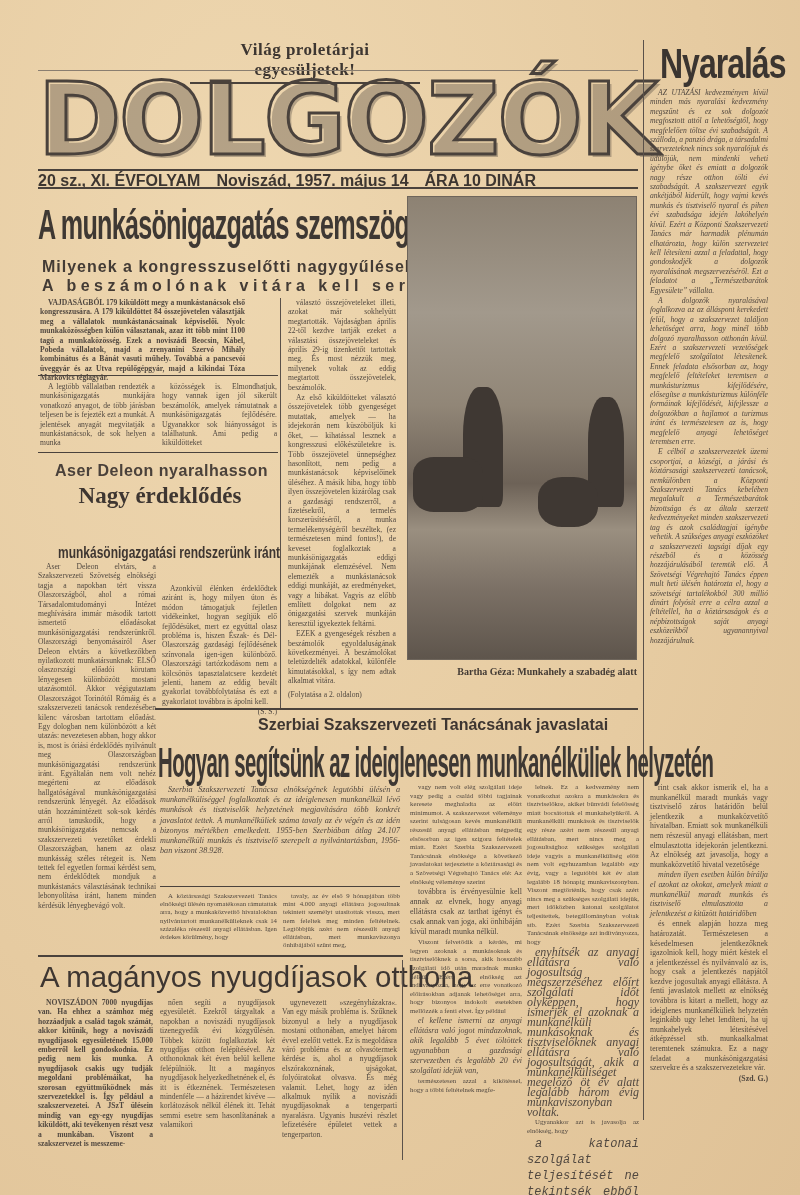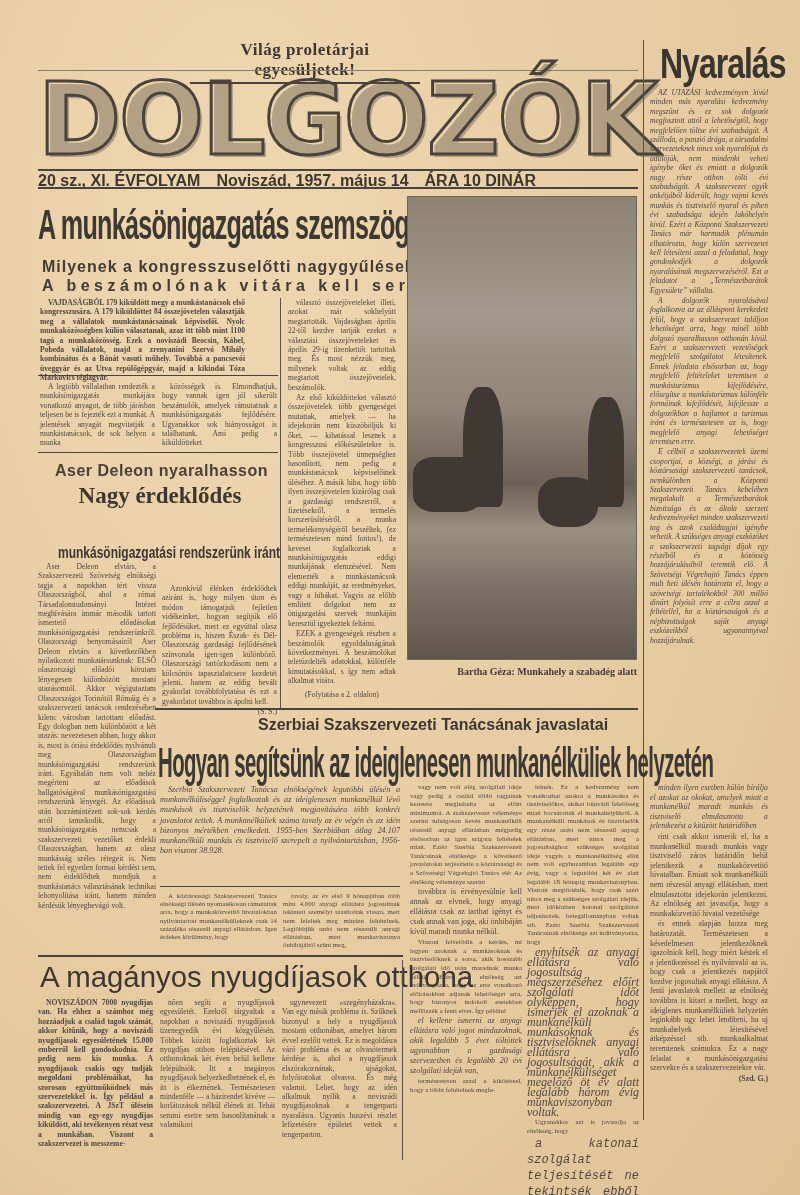--- a/index.html
+++ b/index.html
@@ -67,21 +67,21 @@
   <div class="abs sans-b" style="left:42px;top:258px;font-size:16px;letter-spacing:1px;color:#433b35;white-space:nowrap;">Milyenek a kongresszuselőtti nagygyűlések</div>
   <div class="abs sans-b" style="left:42px;top:277px;font-size:16px;letter-spacing:4.5px;color:#433b35;white-space:nowrap;">A beszámolónak vitára kell serkentenie</div>
   <div class="abs body" style="left:40px;top:298px;width:205px;font-weight:bold;">
       <p>VAJDASÁGBÓL 179 kiküldött megy a munkástanácsok első kongresszusára. A 179 kiküldöttet 84 összejövetelen választják meg a vállalatok munkástanácsainak képviselői. Nyolc munkaközösségben külön választanak, azaz itt több mint 1100 tagú a munkaközösség. Ezek a noviszádi Beocsin, Kábel, Pobeda vállalatok, majd a zrenyanini Szervó Mihály kombinátus és a Bánát vasuti műhely. Továbbá a pancsevói üveggyár és az Utva repülőgépgyár, majd a kikindai Tóza Markovics téglagyár.</p>
     </div>
   <div class="abs colrule" style="left:280px;top:298px;height:410px;"></div>
   <div class="abs body" style="left:288px;top:298px;width:108px;">
     <p>választó összejöveteleket illeti, azokat már sokhelyütt megtartották. Vajdaságban április 22-től kezdve tartják ezeket a választási összejöveteleket és április 29-ig tizenkettőt tartottak meg. És most nézzük meg, milyenek voltak az eddig megtartott összejövetelek, beszámolók.</p>
     <p>Az első kiküldötteket választó összejövetelek több gyengeséget mutattak, amelyek — ha idejekorán nem küszöböljük ki őket, — kihatással lesznek a kongresszusi előkészületekre is. Több összejövetel ünnepséghez hasonlított, nem pedig a munkástanácsok képviselőinek üléséhez. A másik hiba, hogy több ilyen összejövetelen kizárólag csak a gazdasági rendszerről, a fizetésekről, a termelés korszerüsítéséről, a munka termelékenységéről beszéltek, (ez természetesen mind fontos!), de keveset foglalkoztak a munkásönigazgatás eddigi munkájának elemzésével. Nem elemezték a munkástanácsok eddigi munkáját, az eredményeket, vagy a hibákat. Vagyis az előbb említett dolgokat nem az önigazgatási szervek munkáján keresztül igyekeztek feltárni.</p>
     <p>EZEK a gyengeségek részben a beszámolók egyoldaluságának következményei. A beszámolókat teletüzdelték adatokkal, különféle kimutatásokkal, s így nem adtak alkalmat vitára.</p>
-    <p style="text-align:center;text-indent:0;margin-top:4px;">(Folytatása a 2. oldalon)</p>
+    <p style="text-align:left;text-indent:0;margin-top:4px;">(Folytatása a 2. oldalon)</p>
   </div>
   <div class="abs rule" style="left:38px;top:375px;width:240px;height:1px;"></div>
   <div class="abs body" style="left:162px;top:382px;width:115px;">
       <p>közösségek is. Elmondhatjuk, hogy vannak igen jól sikerült beszámolók, amelyek rámutatnak a munkásönigazgatás fejlődésére. Ugyanakkor sok hiányosságot is találhatunk. Ami pedig a kiküldötteket</p>
     </div>
   <div class="abs body" style="left:40px;top:382px;width:115px;">
       <p>A legtöbb vállalatban rendezték a munkásönigazgatás munkájára vonatkozó anyagot, de több járásban teljesen be is fejezték ezt a munkát. A jelentések anyagát megvitatják a munkástanácsok, de sok helyen a munka</p>
     </div>
   <div class="abs rule" style="left:38px;top:452px;width:240px;height:1px;"></div>
 
@@ -127,22 +127,22 @@
     <p>természetesen azzal a kikötéssel, hogy a többi feltételnek megfe-</p>
   </div>
   <div class="abs body" style="left:527px;top:783px;width:112px;font-size:6.8px;line-height:8.6px;">
     <p>lelnek. Ez a kedvezmény nem vonatkozhat azokra a munkásokra és tisztviselőkre, akiket bünvádi felelősség miatt bocsátottak el munkahelyükről. A munkanélküli munkások és tisztviselők egy része azért nem részesül anyagi ellátásban, mert nincs meg a jogosultsághoz szükséges szolgálati ideje vagyis a munkanélküliség előtt nem volt egyhuzamban legalább egy évig, vagy a legutóbbi két év alatt legalább 18 hónapig munkaviszonyban. Viszont megtörténik, hogy csak azért nincs meg a szükséges szolgálati idejük, mert időközben katonai szolgálatot teljesítettek, betegállományban voltak stb. Ezért Szerbia Szakszervezeti Tanácsának elnöksége azt indítványozza, hogy</p>
     <p style="font-style:italic;font-size:12px;line-height:10px;">enyhítsék az anyagi ellátásra való jogosultság megszerzéséhez előírt szolgálati időt olyképpen, hogy ismerjék el azoknak a munkanélküli munkásoknak és tisztviselőknek anyagi ellátásra való jogosultságát, akik a munkanélküliséget megelőző öt év alatt legalább három évig munkaviszonyban voltak.</p>
     <p>Ugyanakkor azt is javasolja az elnökség, hogy</p>
     <p style="font-style:italic;font-size:12px;line-height:16px;font-family:Liberation Mono, monospace;">a katonai szolgálat teljesítését ne tekintsék ebből a szempontból a munkaviszony megszakításának.</p>
     <p>Az anyagi ellátásra való jogot az érvényes előírások sze-</p>
   </div>
   <div class="abs body" style="left:650px;top:783px;width:118px;font-size:7.8px;line-height:9.6px;">
+    <p>rint csak akkor ismerik el, ha a munkanélkül maradt munkás vagy tisztviselő záros határidőn belül jelentkezik a munkaközvetítő hivatalban. Emiatt sok munkanélküli nem részesül anyagi ellátásban, mert elmulasztotta idejekorán jelentkezni. Az elnökség azt javasolja, hogy a munkaközvetítő hivatal vezetősége</p>
     <p style="font-style:italic;">minden ilyen esetben külön bírálja el azokat az okokat, amelyek miatt a munkanélkül maradt munkás és tisztviselő elmulasztotta a jelentkezést a kitűzött határidőben</p>
-    <p>rint csak akkor ismerik el, ha a munkanélkül maradt munkás vagy tisztviselő záros határidőn belül jelentkezik a munkaközvetítő hivatalban. Emiatt sok munkanélküli nem részesül anyagi ellátásban, mert elmulasztotta idejekorán jelentkezni. Az elnökség azt javasolja, hogy a munkaközvetítő hivatal vezetősége</p>
     <p>és ennek alapján hozza meg határozatát. Természetesen a késedelmesen jelentkezőknek igazolniok kell, hogy miért késtek el a jelentkezéssel és nyilvánvaló az is, hogy csak a jelentkezés napjától kezdve jogosultak anyagi ellátásra. A fenti javaslatok mellett az elnökség továbbra is kitart a mellett, hogy az ideiglenes munkanélküliek helyzetén leginkább ugy lehet lendíteni, ha uj munkahelyek létesítésével átképzéssel stb. munkaalkalmat teremtenek számukra. Ez a nagy feladat a munkásönigazgatási szervekre és a szakszervezetekre vár.</p>
     <p style="text-align:right;font-weight:bold;">(Szd. G.)</p>
   </div>
 
   <div class="abs rule" style="left:38px;top:955px;width:365px;"></div>
   <div class="abs" style="left:40px;top:960px;font-family:'Liberation Sans',sans-serif;font-size:30px;color:#3e3631;white-space:nowrap;transform:scaleX(0.98);transform-origin:left top;">A magányos nyugdíjasok otthona</div>
   <div class="abs colrule" style="left:402px;top:960px;height:200px;"></div>
   <div class="abs body" style="left:38px;top:998px;width:115px;font-weight:bold;">
       <p>NOVISZÁDON 7000 nyugdíjas van. Ha ehhez a számhoz még hozzáadjuk a család tagok számát, akkor kitűnik, hogy a noviszádi nyugdíjasok egyesületének 15.000 emberről kell gondoskodnia. Ez pedig nem kis munka. A nyugdíjasok csakis ugy tudják megoldani problémáikat, ha szorosan együttműködnek más szervezetekkel is. Így például a szakszervezetei. A JSzT ülésein mindig van egy-egy nyugdíjas kiküldött, aki tevékenyen részt vesz a munkában. Viszont a szakszervezet is messzeme-</p>
     </div>

